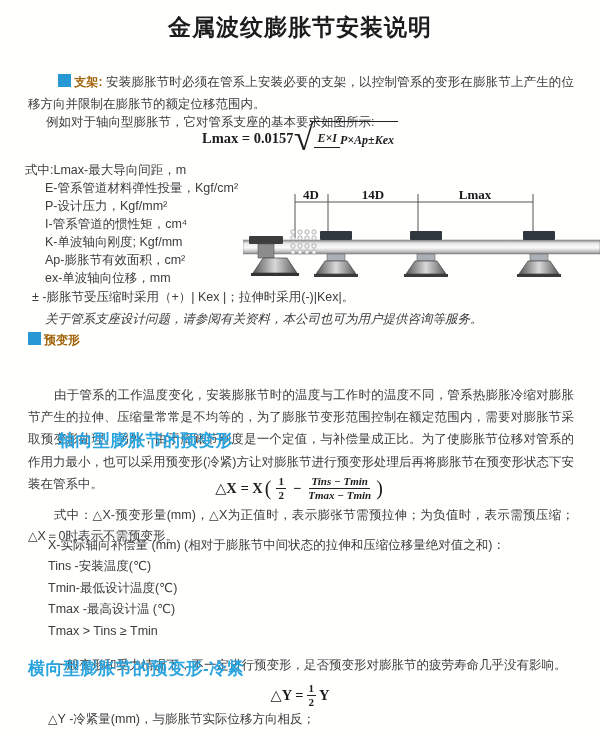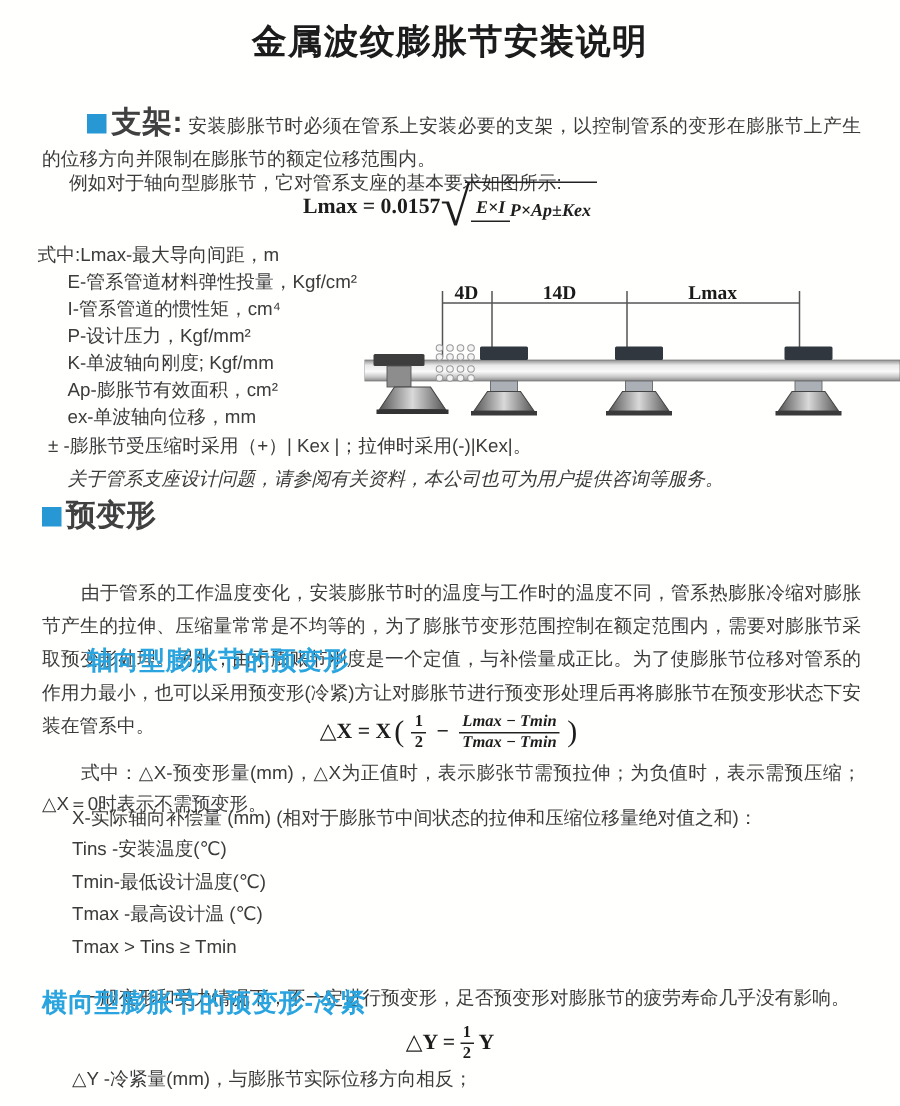--- a/index.html
+++ b/index.html
@@ -4,21 +4,21 @@
 <style>
   html,body{margin:0;padding:0;background:#ffffff;}
   .page{position:relative;width:600px;height:737px;background:#fffffe;overflow:hidden;
         font-family:"Liberation Sans","DejaVu Sans",sans-serif;color:#3b3b3b;}
   .title{position:absolute;top:12px;left:0;right:0;text-align:center;
          font-size:23px;font-weight:bold;color:#1c1c1c;letter-spacing:1px;}
   .txt{font-size:12.5px;}
   .justify{text-align:justify;}
   .sec-square{display:inline-block;width:13px;height:13px;background:#2798d4;
               margin-right:3px;vertical-align:-1px;}
-  .sec-head-label{color:#404040;font-size:20px;font-weight:bold;margin-top:41px;}
+  .sec-head-label{color:#a16207;font-size:12px;font-weight:bold;margin-top:41px;}
   .sec1-para{position:absolute;top:58px;left:28px;width:546px;line-height:22px;text-indent:30px;}
   .sec1-example{position:absolute;top:101px;left:28px;width:546px;text-indent:18px;}
   
   .formula{display:flex;justify-content:center;align-items:center;
            font-family:"Liberation Serif","DejaVu Serif",serif;font-weight:bold;color:#1d1d1d;}
   .formula1{position:absolute;top:121px;left:0;right:0;}
   .f-lhs{font-size:14.5px;}
   .sqrt{display:inline-flex;align-items:stretch;}
   .rad{font-size:36px;font-weight:400;line-height:34px;margin-right:-3px;}
   .radicand{border-top:1.6px solid #222;padding:2px 4px 0 4px;display:flex;align-items:center;}
@@ -75,22 +75,22 @@
           <span class="num">E×I</span>
           <span class="den">P×Ap±Kex</span>
         </span>
       </span>
     </span>
   </div>
 
   <div class="vars txt">
     <div>式中:Lmax-最大导向间距，m</div>
     <div class="v-indent">E-管系管道材料弹性投量，Kgf/cm²</div>
+    <div class="v-indent">P-设计压力，Kgf/mm²</div>
     <div class="v-indent">I-管系管道的惯性矩，cm⁴</div>
-    <div class="v-indent">P-设计压力，Kgf/mm²</div>
     <div class="v-indent">K-单波轴向刚度; Kgf/mm</div>
     <div class="v-indent">Ap-膨胀节有效面积，cm²</div>
     <div class="v-indent">ex-单波轴向位移，mm</div>
     <div class="pm-line">± -膨胀节受压缩时采用（+）| Kex |；拉伸时采用(-)|Kex|。</div>
     <div class="consult-line">关于管系支座设计问题，请参阅有关资料，本公司也可为用户提供咨询等服务。</div>
   </div>
 
   <svg class="diagram" width="357" height="102" viewBox="0 0 357 102">
     <defs>
       <linearGradient id="pipeGrad" x1="0" y1="0" x2="0" y2="1">
@@ -174,21 +174,21 @@
 
   <div class="formula formula2">
     <span>△X = X</span>
     <span class="paren">(</span>
     <span class="sfrac">
       <span class="num">1</span>
       <span class="den">2</span>
     </span>
     <span class="op">−</span>
     <span class="sfrac ital">
-      <span class="num">Lmax − Tmin</span>
+      <span class="num">Tins − Tmin</span>
       <span class="den">Tmax − Tmin</span>
     </span>
     <span class="paren">)</span>
   </div>
 
   <p class="axial-explain txt justify">式中：△X-预变形量(mm)，△X为正值时，表示膨张节需预拉伸；为负值时，表示需预压缩；△X＝0时表示不需预变形。</p>
   <div class="x-def txt">X-实际轴向补偿量 (mm) (相对于膨胀节中间状态的拉伸和压缩位移量绝对值之和)：</div>
 
   <div class="temp-defs txt">
     <div>Tins -安装温度(℃)</div>

